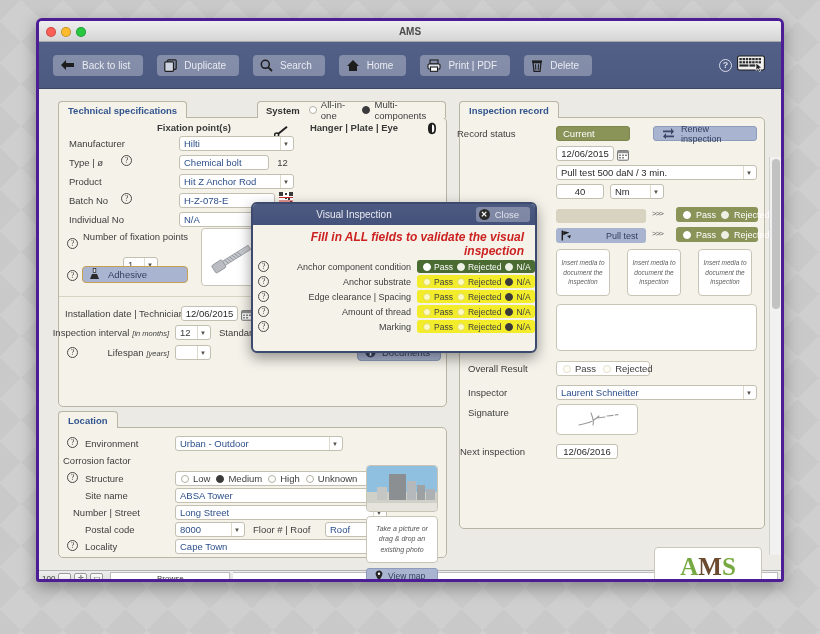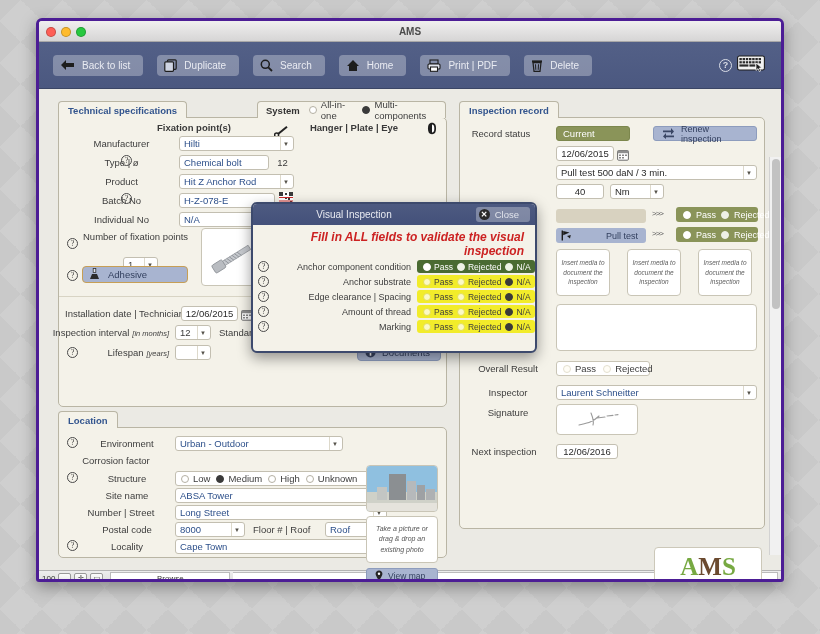--- a/index.html
+++ b/index.html
@@ -114,21 +114,21 @@
     position: absolute;
     background: #f4f2e9;
     border: 1px solid #b9b5a4;
     border-radius: 0 5px 5px 5px;
   }
 
   
   .lab {
     font-size: 9.5px;
     color: #3d3d3d;
-    text-align: center;
+    text-align: left;
     white-space: nowrap;
   }
   .lab.small-it { font-size: 7.5px; font-style: italic; }
   .fld {
     background: #ffffff;
     border: 1px solid #c3bfb1;
     border-radius: 3px;
     height: 15px;
     font-size: 9.5px;
     color: #2c4f8a;

